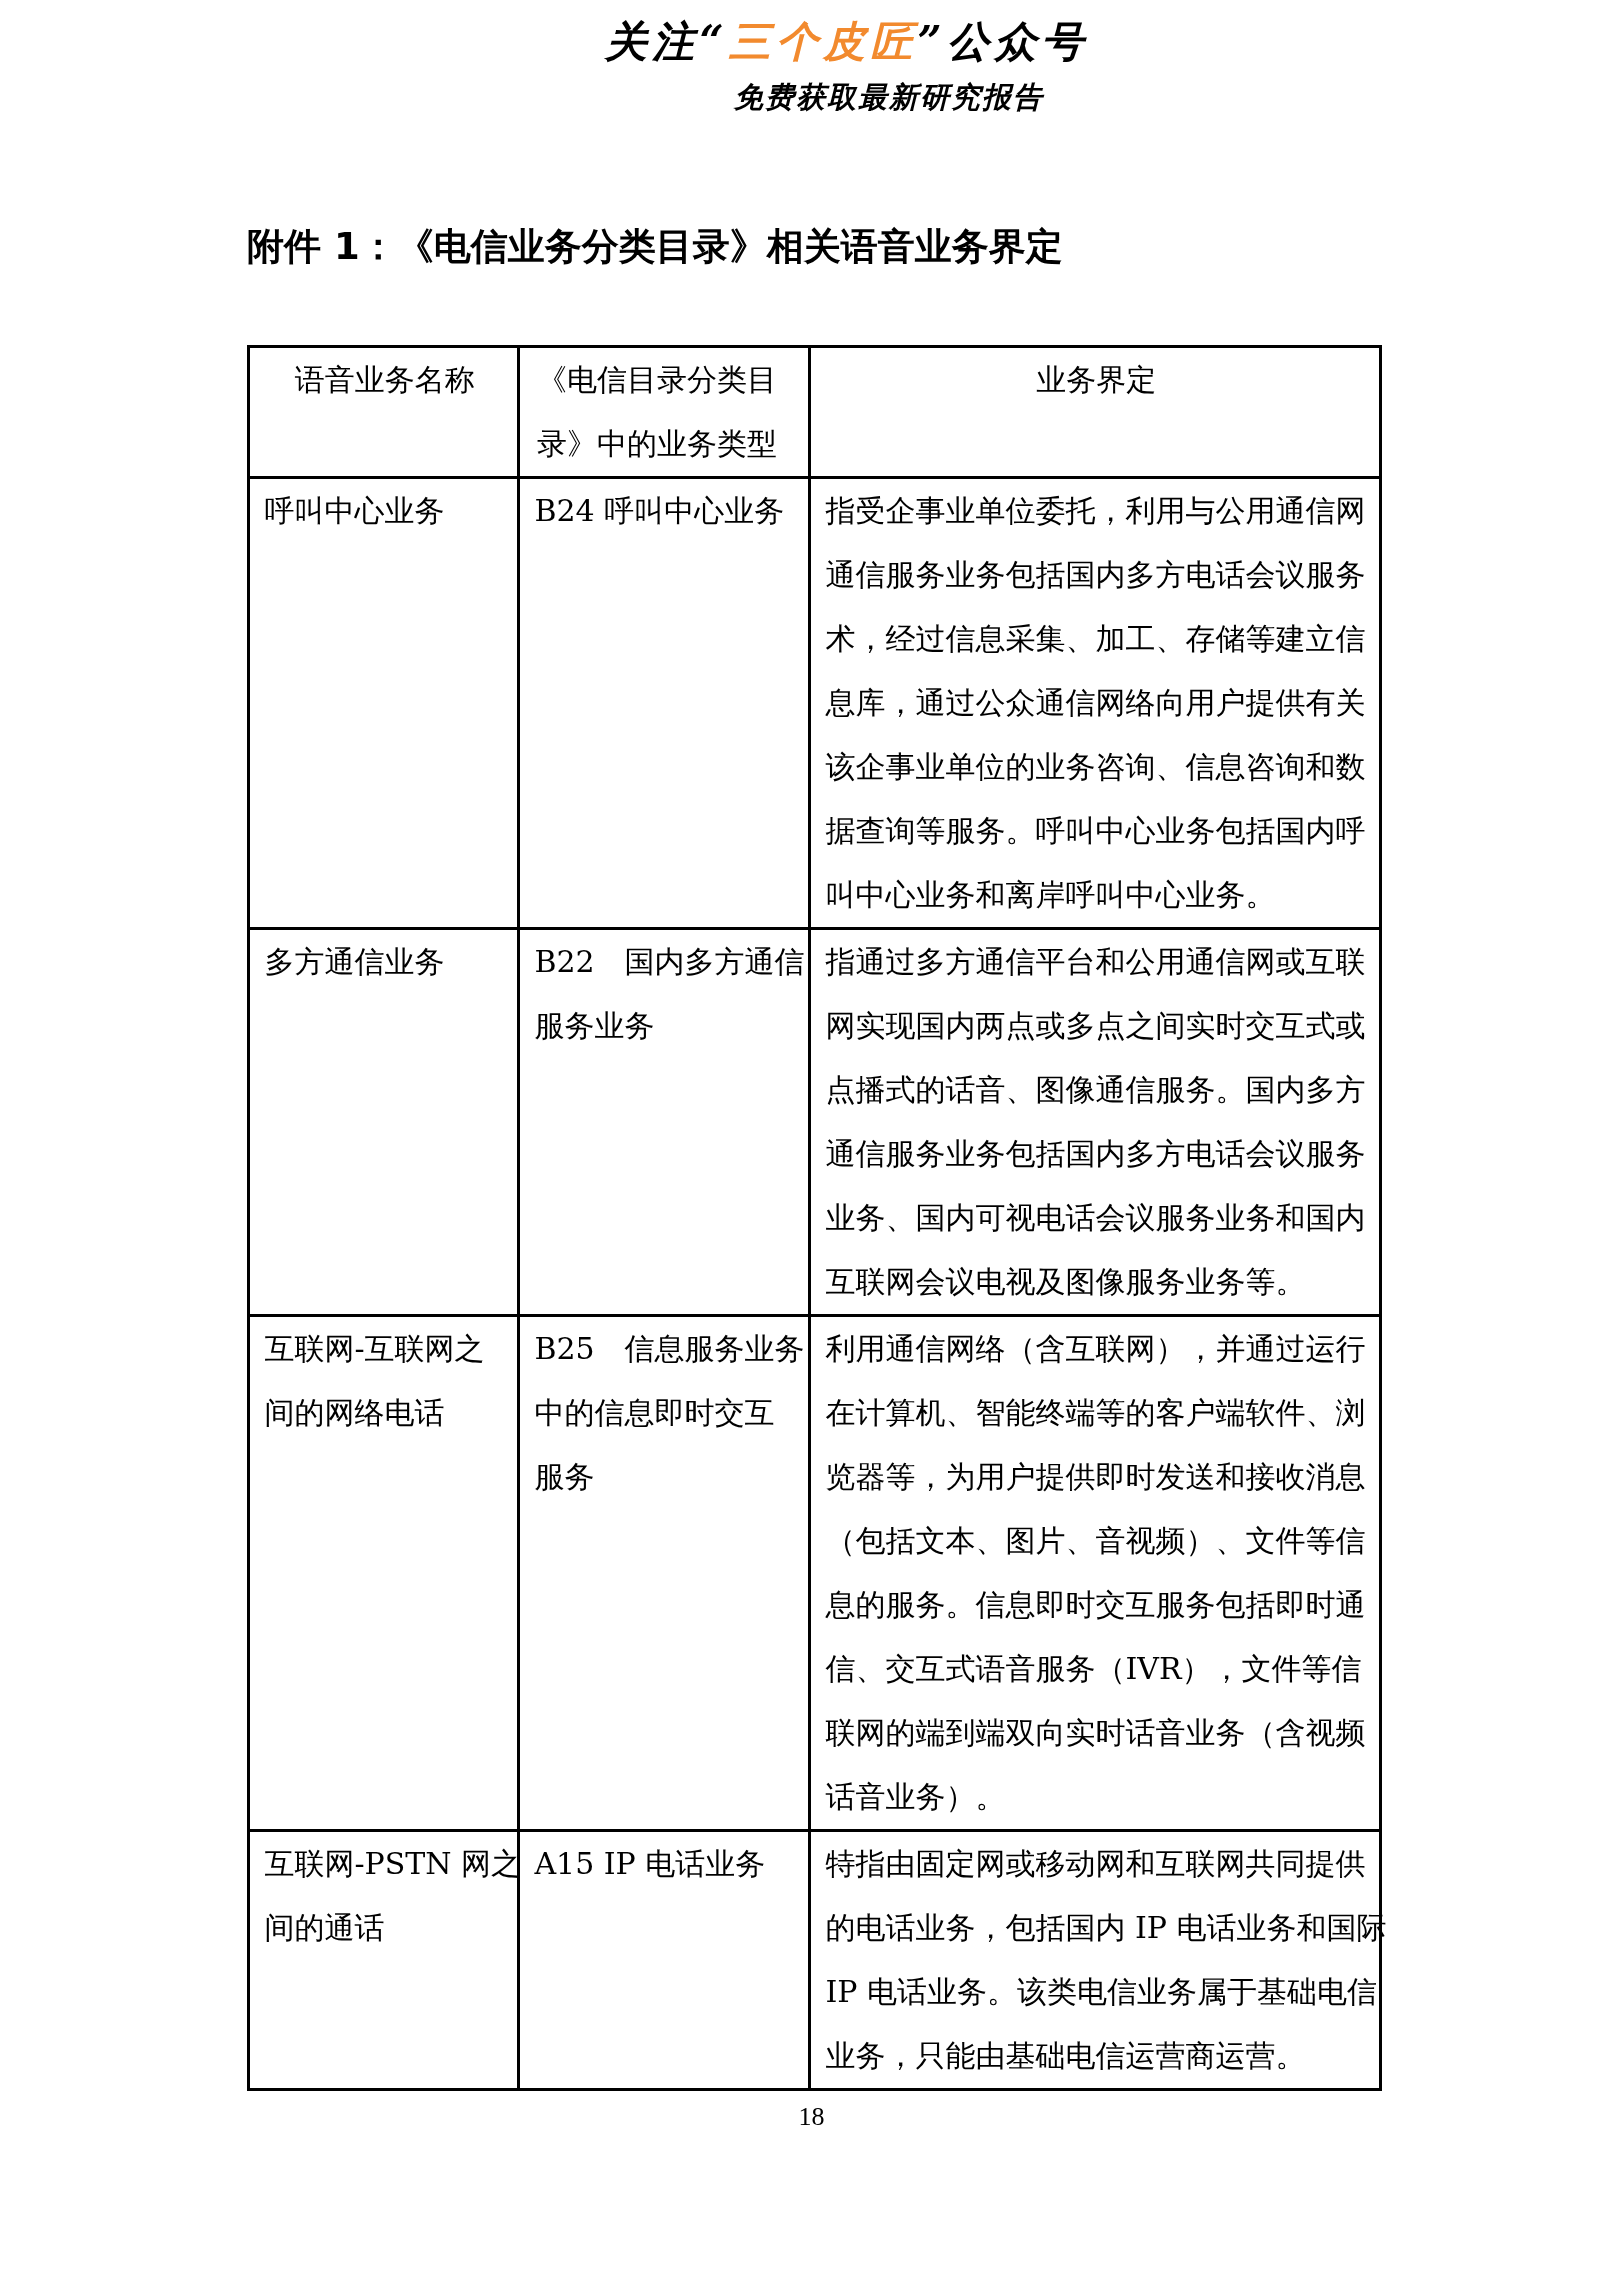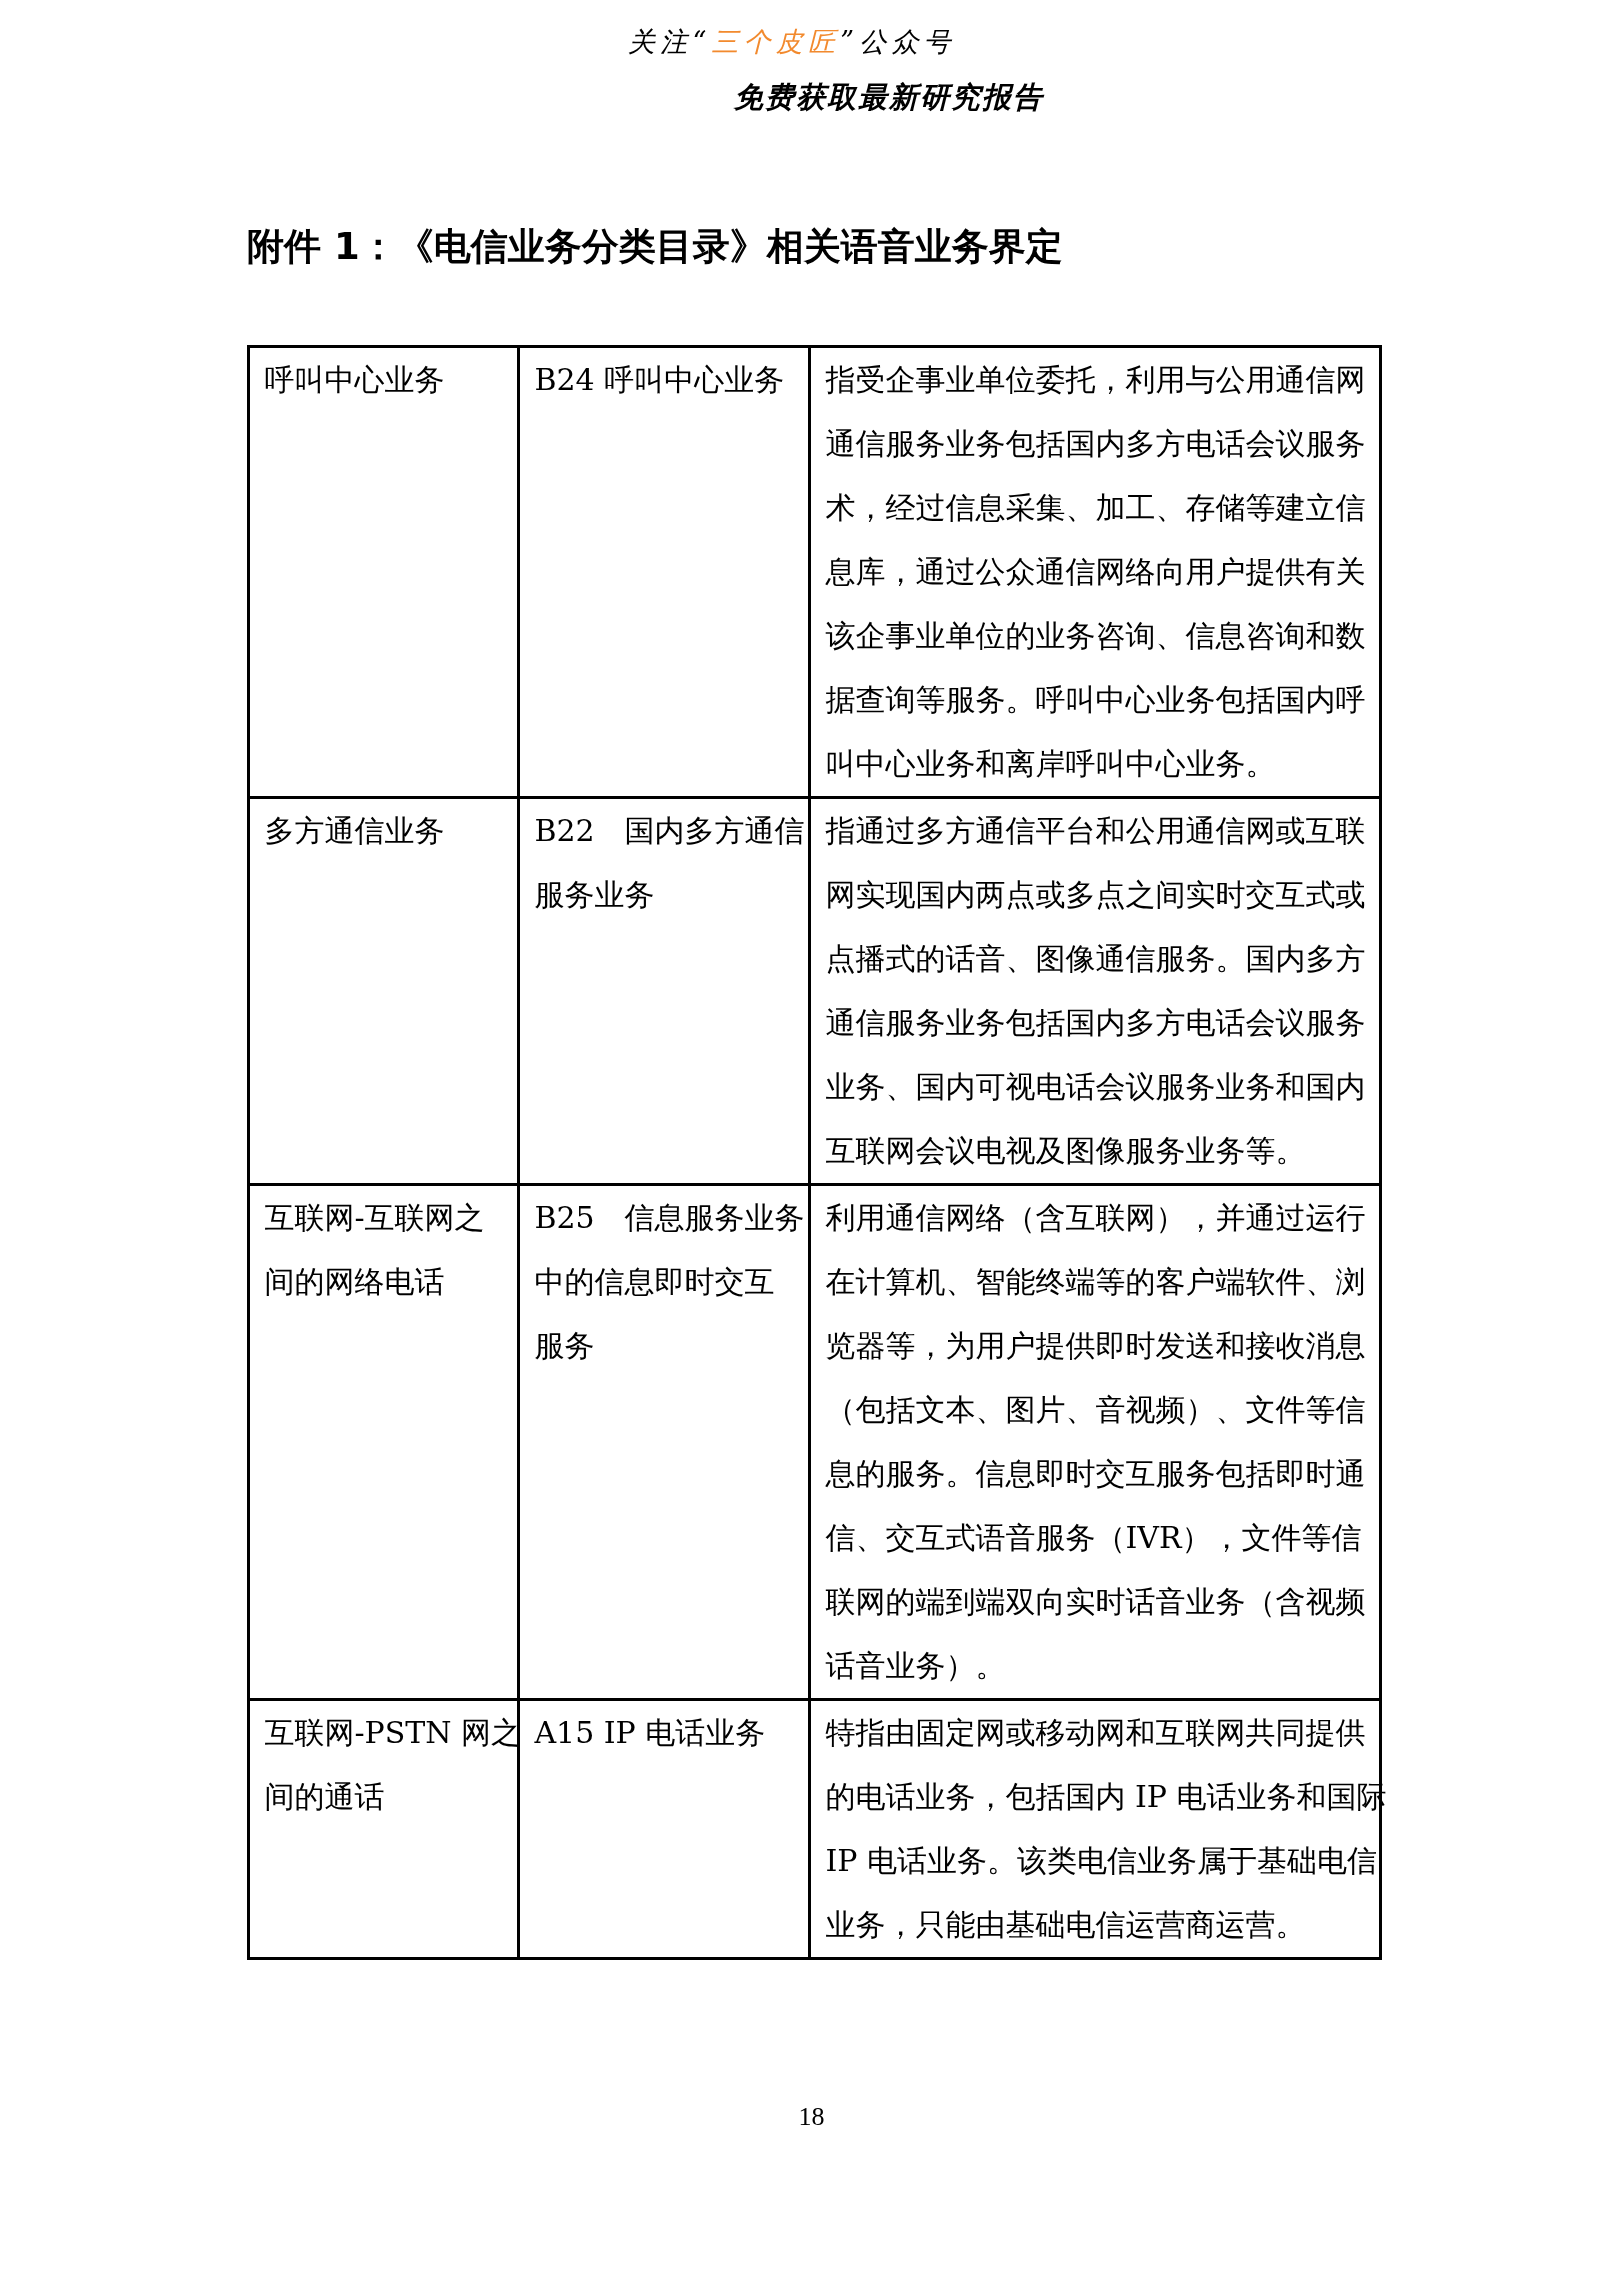--- a/index.html
+++ b/index.html
@@ -1,19 +1,19 @@
 <!DOCTYPE html>
 <html style="font-size:10.5px"><head>
 <meta charset="utf-8">
 <style>
   html, body { margin: 0; padding: 0; background: #ffffff; }
   body { width: 1623px; height: 2295px; position: relative; overflow: hidden;
          font-family: "DejaVu Serif", "Liberation Serif", serif; color: #000; }
-  .banner-line1 { position: absolute; left: 628px; top: 15.7px; width: 419px; height: 52px;
-         font-family: "DejaVu Serif", serif; font-weight: normal; font-size: 27px; letter-spacing: 5.2px;
+  .banner-line1 { position: absolute; left: 605px; top: 15.7px; width: 419px; height: 52px;
+         font-family: "DejaVu Serif", serif; font-weight: bold; font-size: 42px; letter-spacing: 5.2px;
          white-space: nowrap; line-height: 52px; font-style: italic; }
   .banner-line1 .hl { color: #f28a2e; }
   .banner-line2 { position: absolute; left: 734px; top: 77px; width: 288px; height: 41px;
          font-family: "DejaVu Serif", serif; font-weight: bold; font-size: 29px; letter-spacing: 2px;
          white-space: nowrap; line-height: 41px; font-style: italic; text-align: center; }
   .title { position: absolute; left: 247px; top: 222px; font-family: "DejaVu Sans", sans-serif;
          font-weight: bold; font-size: 37px; line-height: 50px; white-space: nowrap; }
   table.grid { position: absolute; left: 247px; top: 345px; border-collapse: collapse;
          table-layout: fixed; width: 1131px; }
   table.grid td, table.grid th { border: 3.3px solid #000; vertical-align: top; padding: 0;
@@ -42,20 +42,34 @@
 
 <div class="title">附件 1：《电信业务分类目录》相关语音业务界定</div>
 
 <table class="grid">
   <colgroup>
       <col class="c1">
       <col class="c2">
       <col class="c3">
     </colgroup>
   <tbody>
+      <tr class="r-head">
+    <th class="h1">
+          <div class="cell-inner">语音业务名称</div>
+        </th>
+    <th class="h2">
+          <div class="cell-inner">
+      <span class="line">《电信目录分类目</span>
+      <span class="line">录》中的业务类型</span>
+    </div>
+        </th>
+    <th class="h3">
+          <div class="cell-inner">业务界定</div>
+        </th>
+  </tr>
 
   <tr class="r1">
     <td>
           <div class="cell-inner">
       <span class="line">呼叫中心业务</span>
     </div>
         </td>
     <td>
           <div class="cell-inner">
       <span class="line">B24 呼叫中心业务</span>

